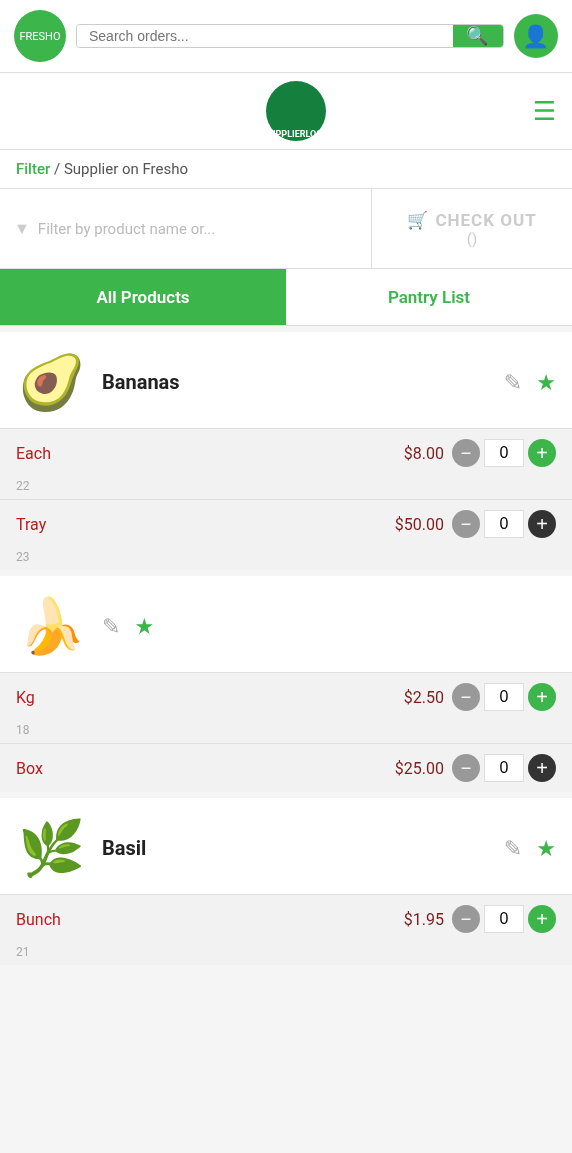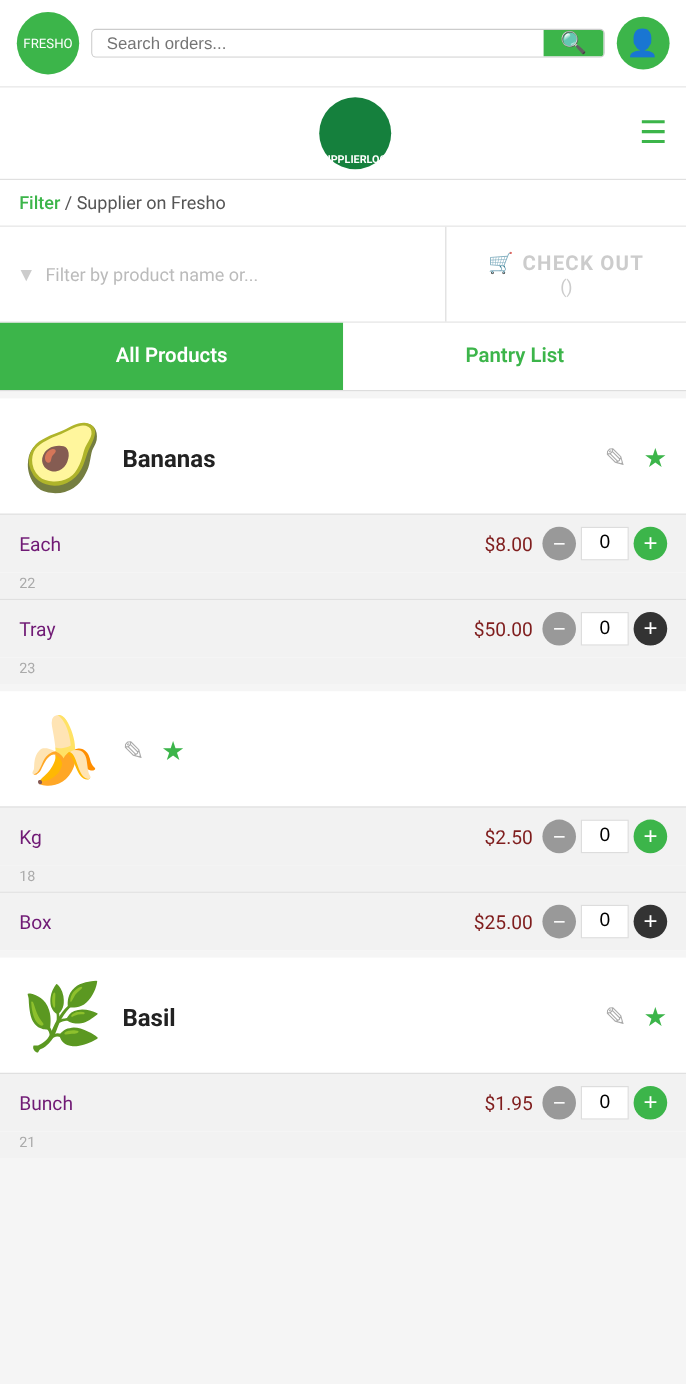--- a/index.html
+++ b/index.html
@@ -199,21 +199,21 @@
     
     .variant-row {
       background: #f2f2f2;
       padding: 10px 16px;
       display: flex;
       align-items: center;
       border-top: 1px solid #e0e0e0;
     }
     .variant-label {
       font-size: 16px;
-      color: #701a75;
+      color: #b91c1c;
       min-width: 60px;
     }
     .variant-id {
       font-size: 12px;
       color: #aaa;
       padding: 2px 16px 6px 16px;
       background: #f2f2f2;
     }
     .spacer { flex: 1; }
     .price {

